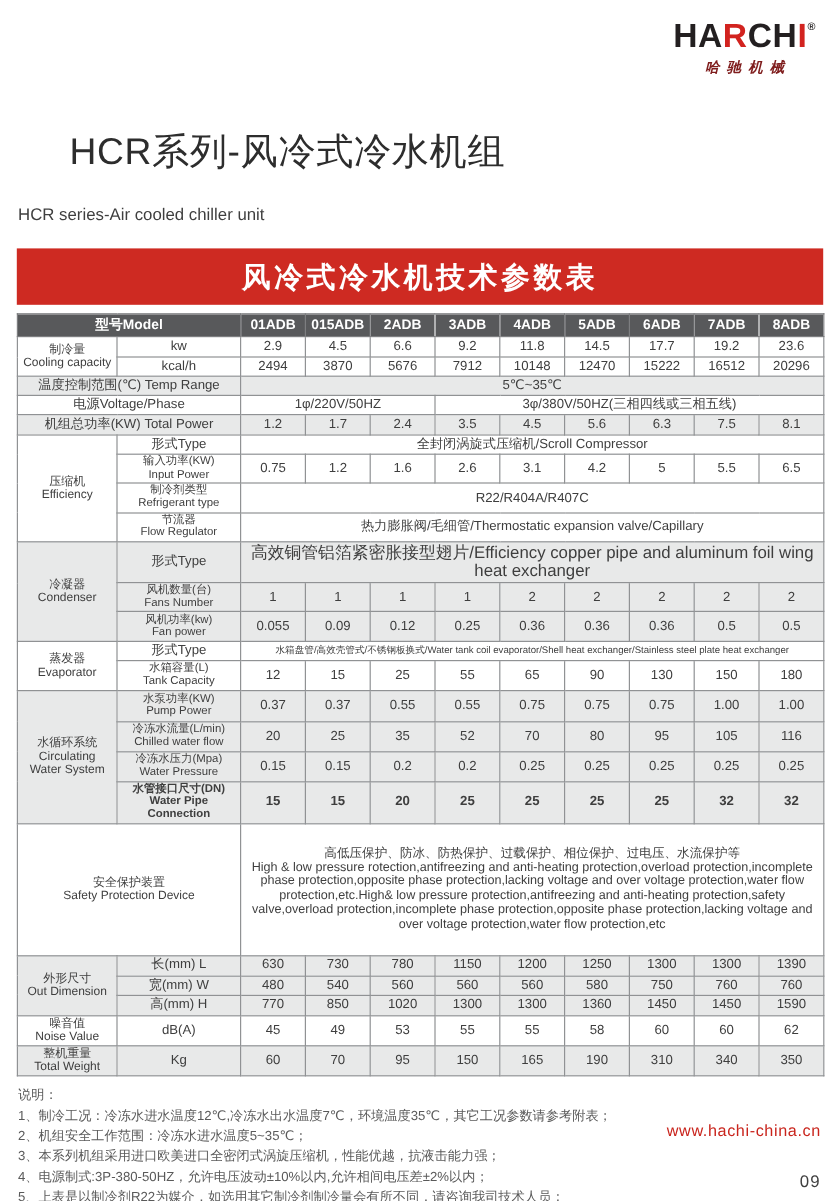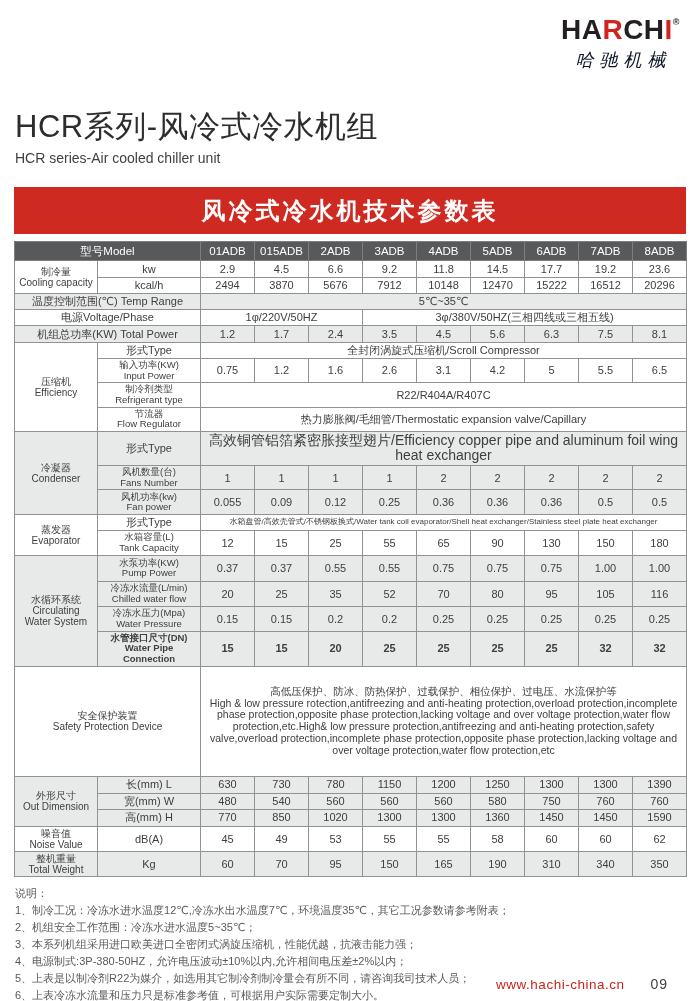--- a/index.html
+++ b/index.html
@@ -7,58 +7,58 @@
   body {
     width: 700px; height: 1001px; position: relative;
     font-family: "Liberation Sans", "DejaVu Sans", sans-serif;
     color: #333; overflow: hidden;
   }
   
   .logo { position: absolute; top: 16px; right: 20px; text-align: center; }
   .logo-word { font-size: 28px; font-weight: 800; letter-spacing: 0.5px; color: #231f20; line-height: 1; white-space: nowrap; }
   .logo-word .red { color: #d2231f; }
   .logo-reg { font-size: 9px; font-weight: 700; vertical-align: 14px; color: #231f20; }
-  .logo-sub { margin-top: 4px; font-size: 18px; font-style: italic; font-weight: 400; letter-spacing: 6px; color: #0f172a; padding-left: 6px; }
+  .logo-sub { margin-top: 4px; font-size: 12px; font-style: italic; font-weight: 700; letter-spacing: 6px; color: #7f1d1d; padding-left: 6px; }
   
   .title-block { padding: 106px 0 0 15px; }
-  .page-title { font-size: 31px; font-weight: 400; color: #2d2d2d; letter-spacing: 0.5px; }
-  .page-subtitle { font-size: 14px; color: #3f3f3f; margin-top: 2px; }
+  .page-title { font-size: 31px; font-weight: 400; color: #2d2d2d; letter-spacing: 0.5px; margin-left: 43px; }
+  .page-subtitle { font-size: 14px; color: #3f3f3f; margin-top: 22px; }
   
   .banner {
     margin: 21px 14px 0 14px; height: 47px; background: #ce2a22;
     display: flex; align-items: center; justify-content: center;
     color: #fff; font-size: 24px; font-weight: 700; letter-spacing: 3px;
   }
   
   table.spec {
     width: 672px; margin: 7px 14px 0 14px;
     border-collapse: collapse; table-layout: fixed;
     font-size: 11px; color: #3e3e3e; border: 1px solid #6e6f71;
   }
   table.spec td, table.spec th {
     border: 1px solid #909294; text-align: center; vertical-align: middle;
     padding: 1px 2px; white-space: pre-line; line-height: 1.12; overflow: hidden;
   }
   tr.hdr th {
-    background: #58595b; color: #fff; font-weight: 400; font-size: 11.5px;
+    background: #58595b; color: #fff; font-weight: 700; font-size: 11.5px;
     border: 1px solid #7d7e80; padding: 2px 0;
   }
   tr.w td { background: #ffffff; }
   tr.g td { background: #e8e9e9; }
   td.seca { font-size: 10px; line-height: 1.2; }
   td.lab  { font-size: 11px; }
   td.lab2 { font-size: 9.5px; line-height: 1.15; }
   td.small  { font-size: 14px; white-space: nowrap; margin-left: 36px; }
   td.xsmall { font-size: 8px;  white-space: nowrap; }
   td.safety { text-align: left; font-size: 10.5px; line-height: 1.33; padding: 5px 9px; white-space: pre-line; }
   
   .notes { margin: 9px 14px 0 15px; font-size: 11px; color: #5a5a5a; line-height: 1.45; }
   .notes > div { margin-bottom: 1px; }
   
-  .footer { position: absolute; right: 32px; bottom: 9px; display: flex; align-items: flex-end; gap: 26px; }
+  .footer { position: absolute; right: 16px; bottom: 9px; display: flex; align-items: flex-end; gap: 26px; flex-direction: column; }
   .site { color: #c9241c; font-size: 13.5px; letter-spacing: 0.5px; }
   .pagenum { color: #3f3f3f; font-size: 14px; letter-spacing: 1px; }
 </style>
 </head>
 <body>
 
 <div class="logo">
   <div class="logo-word"><span>HA</span><span class="red">R</span><span>CH</span><span class="red">I</span><span class="logo-reg">®</span></div>
   <div class="logo-sub">哈驰机械</div>
 </div>

